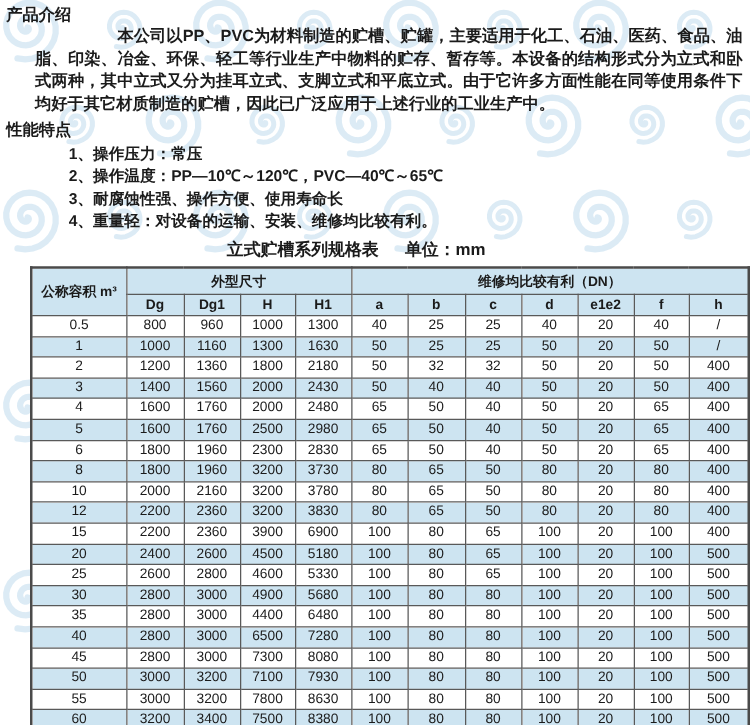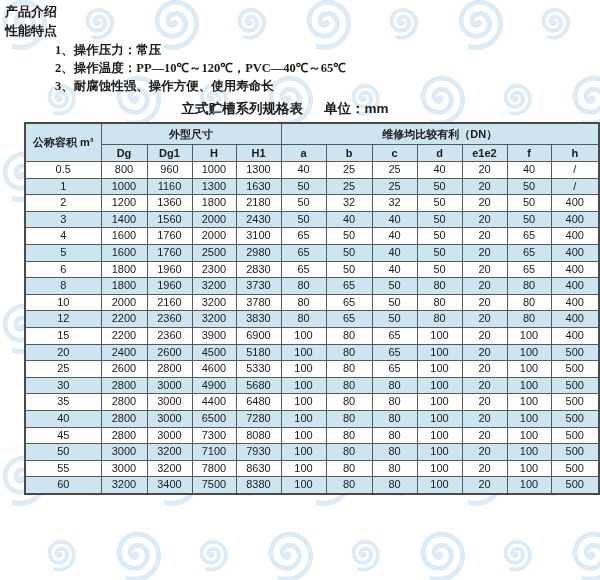--- a/index.html
+++ b/index.html
@@ -42,21 +42,20 @@
   }
   .feature-list {
     list-style: none;
     margin: 3px 0 0 55px;
     padding: 0;
     font-size: 12.5px;
     font-weight: 600;
   }
   .feature-list li {
     line-height: 18px;
-    font-family: Liberation Serif, serif;
   }
   .table-title-row {
     margin: 6px 30px 0 0;
     display: flex;
     justify-content: center;
     gap: 21px;
     font-size: 13.5px;
     font-weight: 700;
     line-height: 16px;
   }
@@ -162,27 +161,29 @@
     <path d="M364 554L364.3 554.1L364.5 554.2L364.6 554.5L364.6 554.9L364.5 555.2L364.2 555.6L363.8 555.9L363.3 556.0L362.7 556.0L362.0 555.8L361.4 555.4L360.9 554.8L360.5 554.0L360.4 553.1L360.4 552.2L360.8 551.2L361.4 550.3L362.2 549.5L363.3 549.0L364.6 548.7L365.9 548.7L367.2 549.1L368.5 549.8L369.6 550.9L370.4 552.3L370.9 553.9L371.0 555.6L370.7 557.3L369.9 559.0L368.7 560.5L367.1 561.7L365.2 562.4L363.2 562.8L361.0 562.6L358.9 561.8L357.0 560.6L355.4 558.8L354.2 556.7L353.6 554.3L353.6 551.8L354.2 549.2L355.4 546.9L357.2 544.8L359.5 543.2L362.1 542.1L365.0 541.8L368.0 542.1L370.9 543.2L373.4 545.0L375.5 547.3L377.1 550.2L377.9 553.4L377.9 556.8L377.0 560.1L375.4 563.2L373.0 565.9L370.0 567.9L366.6 569.3L362.8 569.7L359.1 569.2" fill="none" stroke="#bfdaec" stroke-width="4" stroke-linecap="round" opacity="0.55"></path>
     <path d="M440 554L440.4 554.1L440.8 554.4L441.0 554.9L441.0 555.4L440.8 556.0L440.3 556.6L439.7 557.0L438.8 557.2L437.8 557.2L436.8 556.9L435.8 556.3L435.0 555.3L434.4 554.1L434.1 552.6L434.2 551.0L434.8 549.5L435.7 548.0L437.1 546.7L438.9 545.8L440.9 545.4L443.1 545.4L445.3 546.1L447.3 547.3L449.1 549.0L450.5 551.2L451.3 553.8L451.4 556.6L450.9 559.4L449.6 562.1L447.6 564.5L445.1 566.4L442.0 567.7L438.7 568.2L435.2 567.9L431.7 566.7L428.6 564.7L426.0 561.9L424.1 558.4L423.1 554.5L423.0 550.4L424.0 546.3L426.0 542.4L428.9 539.0L432.6 536.4L436.9 534.7L441.7 534.1L446.5 534.7L451.1 536.4L455.3 539.3L458.8 543.2L461.2 547.8L462.5 553.1L462.5 558.5L461.2 564.0L458.5 569.0L454.7 573.3L449.8 576.7L444.2 578.8L438.1 579.5L432.0 578.7" fill="none" stroke="#bfdaec" stroke-width="5" stroke-linecap="round" opacity="0.55"></path>
     <path d="M516 554L516.3 554.1L516.5 554.2L516.6 554.5L516.6 554.9L516.5 555.2L516.2 555.6L515.8 555.9L515.3 556.0L514.7 556.0L514.0 555.8L513.4 555.4L512.9 554.8L512.5 554.0L512.4 553.1L512.4 552.2L512.8 551.2L513.4 550.3L514.2 549.5L515.3 549.0L516.6 548.7L517.9 548.7L519.2 549.1L520.5 549.8L521.6 550.9L522.4 552.3L522.9 553.9L523.0 555.6L522.7 557.3L521.9 559.0L520.7 560.5L519.1 561.7L517.2 562.4L515.2 562.8L513.0 562.6L510.9 561.8L509.0 560.6L507.4 558.8L506.2 556.7L505.6 554.3L505.6 551.8L506.2 549.2L507.4 546.9L509.2 544.8L511.5 543.2L514.1 542.1L517.0 541.8L520.0 542.1L522.9 543.2L525.4 545.0L527.5 547.3L529.1 550.2L529.9 553.4L529.9 556.8L529.0 560.1L527.4 563.2L525.0 565.9L522.0 567.9L518.6 569.3L514.8 569.7L511.1 569.2" fill="none" stroke="#bfdaec" stroke-width="4" stroke-linecap="round" opacity="0.55"></path>
     <path d="M592 554L592.4 554.1L592.8 554.4L593.0 554.9L593.0 555.4L592.8 556.0L592.3 556.6L591.7 557.0L590.8 557.2L589.8 557.2L588.8 556.9L587.8 556.3L587.0 555.3L586.4 554.1L586.1 552.6L586.2 551.0L586.8 549.5L587.7 548.0L589.1 546.7L590.9 545.8L592.9 545.4L595.1 545.4L597.3 546.1L599.3 547.3L601.1 549.0L602.5 551.2L603.3 553.8L603.4 556.6L602.9 559.4L601.6 562.1L599.6 564.5L597.1 566.4L594.0 567.7L590.7 568.2L587.2 567.9L583.7 566.7L580.6 564.7L578.0 561.9L576.1 558.4L575.1 554.5L575.0 550.4L576.0 546.3L578.0 542.4L580.9 539.0L584.6 536.4L588.9 534.7L593.7 534.1L598.5 534.7L603.1 536.4L607.3 539.3L610.8 543.2L613.2 547.8L614.5 553.1L614.5 558.5L613.2 564.0L610.5 569.0L606.7 573.3L601.8 576.7L596.2 578.8L590.1 579.5L584.0 578.7" fill="none" stroke="#bfdaec" stroke-width="5" stroke-linecap="round" opacity="0.55"></path>
   </svg>
 
 <div class="content">
 
   <div class="section-heading">产品介绍</div>
 
+  <p class="intro-text">本公司以PP、PVC为材料制造的贮槽、贮罐，主要适用于化工、石油、医药、食品、油脂、印染、冶金、环保、轻工等行业生产中物料的贮存、暂存等。本设备的结构形式分为立式和卧式两种，其中立式又分为挂耳立式、支脚立式和平底立式。由于它许多方面性能在同等使用条件下均好于其它材质制造的贮槽，因此已广泛应用于上述行业的工业生产中。</p>
 
   <div class="section-heading">性能特点</div>
 
   <ul class="feature-list">
     <li>1、操作压力：常压</li>
     <li>2、操作温度：PP—10℃～120℃，PVC—40℃～65℃</li>
     <li>3、耐腐蚀性强、操作方便、使用寿命长</li>
+    <li>4、重量轻：对设备的运输、安装、维修均比较有利。</li>
   </ul>
 
   <div class="table-title-row">
     <span>立式贮槽系列规格表</span>
     <span>单位：mm</span>
   </div>
 
   <table class="spec">
     <colgroup>
       <col style="width:76px">
@@ -273,21 +274,21 @@
           <td>50</td>
           <td>20</td>
           <td>50</td>
           <td>400</td>
         </tr>
         <tr>
           <td>4</td>
           <td>1600</td>
           <td>1760</td>
           <td>2000</td>
-          <td>3100</td>
+          <td>2480</td>
           <td>65</td>
           <td>50</td>
           <td>40</td>
           <td>50</td>
           <td>20</td>
           <td>65</td>
           <td>400</td>
         </tr>
         <tr class="alt">
           <td>5</td>

